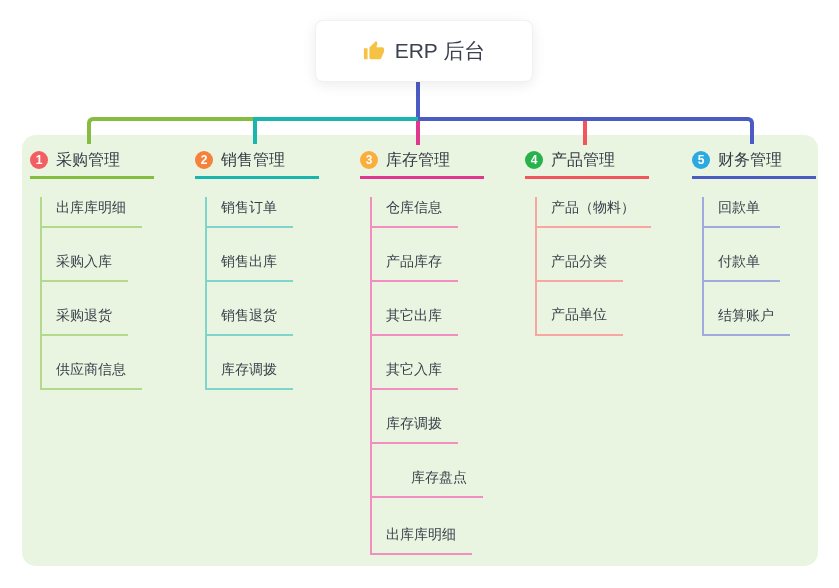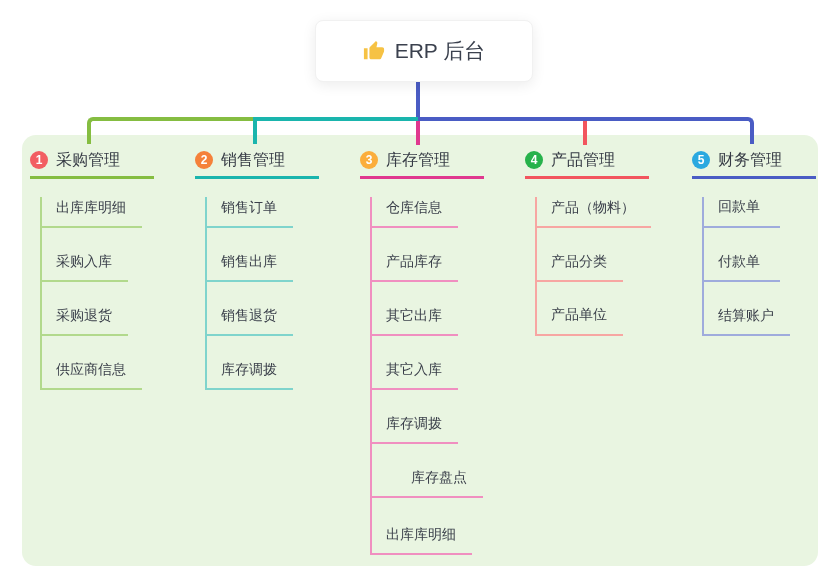--- a/index.html
+++ b/index.html
@@ -136,19 +136,19 @@
           <div class="child-node" style="border-bottom-color: rgb(247, 166, 162);">产品分类</div>
           <div class="child-node" style="border-bottom-color: rgb(247, 166, 162); font-family: Liberation Mono, monospace;">产品单位</div>
         </div>
   </div>
       <div class="branch" style="left: 692px;">
     <div class="branch-title" style="border-bottom-color: rgb(74, 92, 196);">
       <span class="badge" style="background: rgb(43, 169, 224);">5</span>
       <span class="branch-label">财务管理</span>
     </div>
     <div class="branch-children" style="border-left-color: rgb(159, 171, 220);">
-          <div class="child-node" style="border-bottom-color: rgb(159, 171, 220); font-family: Liberation Serif, serif;">回款单</div>
+          <div class="child-node" style="border-bottom-color: rgb(159, 171, 220);">回款单</div>
           <div class="child-node" style="border-bottom-color: rgb(159, 171, 220);">付款单</div>
           <div class="child-node" style="border-bottom-color: rgb(159, 171, 220);">结算账户</div>
         </div>
   </div>
     </div>
 </div>
 
 </body></html>

